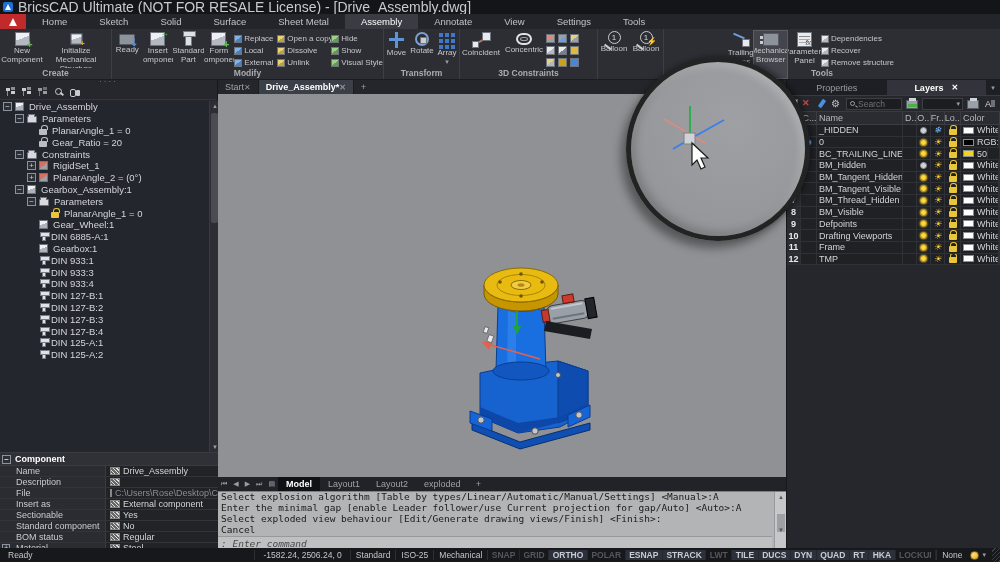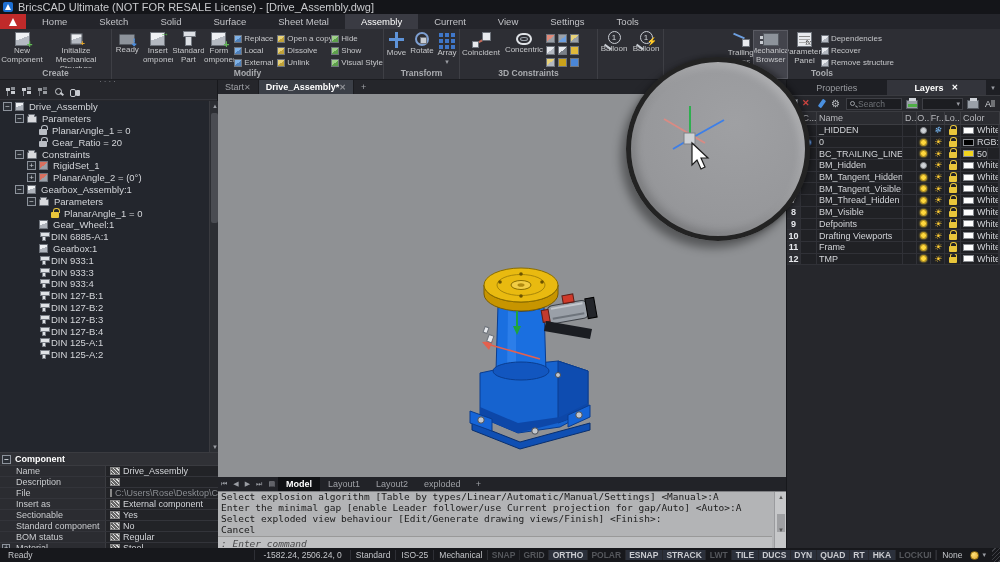--- a/index.html
+++ b/index.html
@@ -2,21 +2,21 @@
 <html><head>
 <meta charset="utf-8">
 <style>
   * { margin:0; padding:0; box-sizing:border-box; }
   html,body { width:1000px; height:562px; overflow:hidden; background:#111;
     font-family:"Liberation Sans", sans-serif; }
   .app { position:relative; width:1000px; height:562px; background:#2d2e34; overflow:hidden; }
 
   
   .titlebar { position:absolute; left:0; top:0; width:1000px; height:14px; background:#141519;
-    display:flex; align-items:center; gap:5px; padding-left:3px; color:#c9cacd; font-size:11px; }
+    display:flex; align-items:center; gap:5px; padding-left:3px; color:#c9cacd; font-size:14px; }
   .applogo { width:10px; height:10px; background:#1d6fd2; border-radius:2px; position:relative; }
   .applogo::before { content:""; position:absolute; left:2px; top:2px; width:0; height:0;
     border-left:3px solid transparent; border-right:3px solid transparent; border-bottom:6px solid #fff; }
 
   
   .menubar { position:absolute; left:0; top:14px; width:1000px; height:15px; background:#24252b;
     display:flex; align-items:stretch; }
   .menulogo { width:26px; background:#c02a2a; display:flex; align-items:center; justify-content:center; }
   .menulogo i { width:0; height:0; border-left:4px solid transparent; border-right:4px solid transparent; border-bottom:8px solid #fff; }
   .mtab { padding:0 16px; font-size:9.5px; color:#c2c3c7; display:flex; align-items:center; }
@@ -222,21 +222,21 @@
         <i></i>
       </div>
     <div style="display:flex">
 
     <div class="mtab">Home</div>
         <div class="mtab">Sketch</div>
         <div class="mtab">Solid</div>
         <div class="mtab">Surface</div>
         <div class="mtab">Sheet Metal</div>
         <div class="mtab active">Assembly</div>
-        <div class="mtab">Current</div>
+        <div class="mtab">Annotate</div>
         <div class="mtab">View</div>
         <div class="mtab">Settings</div>
         <div class="mtab">Tools</div>
       </div>
   </div>
 
   <div class="ribbon">
     <div class="rgroup" style="width:112px">
       <div class="bigrow">
         <div class="bigbtn w">

